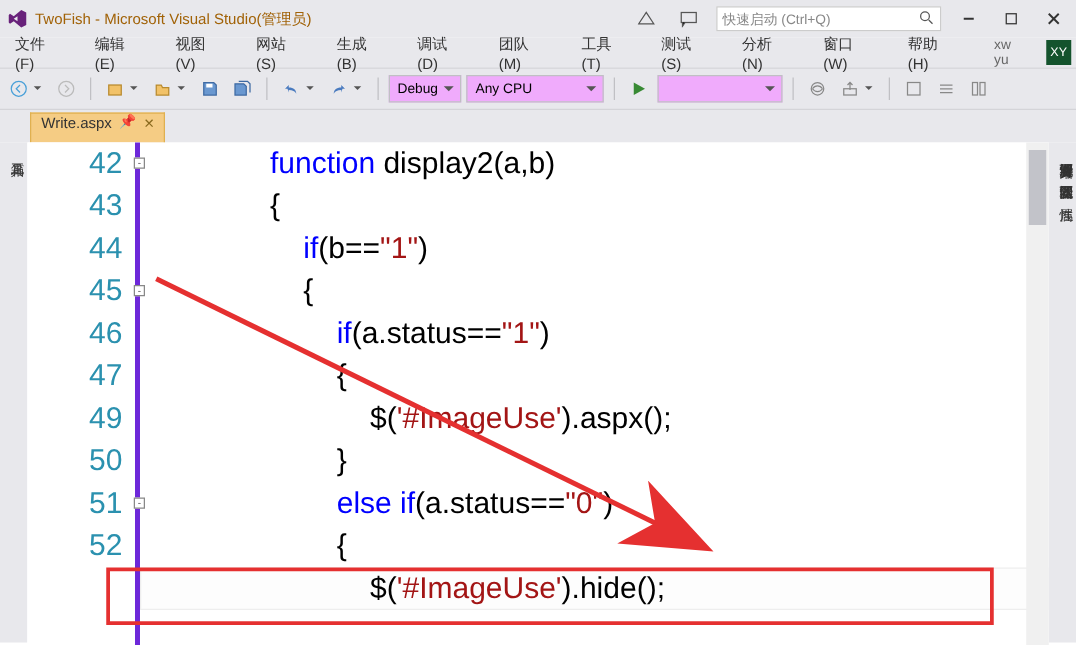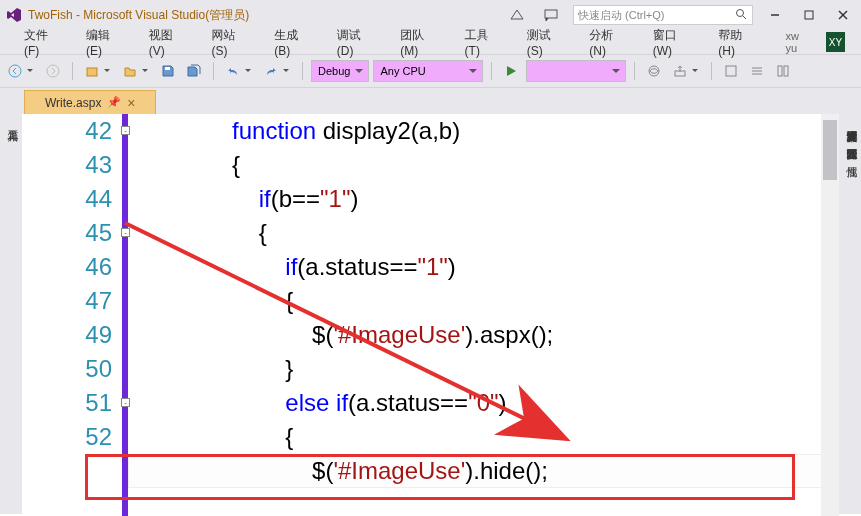--- a/index.html
+++ b/index.html
@@ -9,49 +9,49 @@
 .titlebar { height:30px; background:#e8e8ec; display:flex; align-items:center; padding:0 6px; gap:6px; }
 .vs-logo { width:16px; height:16px; display:inline-flex; align-items:center; justify-content:center; }
 .title-text { font-size:12px; color:#a16207; flex:0 0 auto; }
 .title-spacer { flex:1; }
 .title-icons { display:flex; align-items:center; gap:10px; }
 .quick-launch { width:180px; height:20px; border:1px solid #ccc; background:#fff; font-size:11px; padding:0 4px; color:#888; display:flex; align-items:center; justify-content:space-between;text-align:center; }
 .ql-search { width:14px; height:14px; color:#555; }
 .win-btn { width:24px; height:20px; display:inline-flex; align-items:center; justify-content:center; color:#333; cursor:pointer; }
 
 
-.menubar { height:24px; background:#e8e8ec; display:flex; align-items:center; padding:0 16px; gap:12px; font-size:12px; }
+.menubar { height:24px; background:#e8e8ec; display:flex; align-items:center; padding:0 4px; gap:12px; font-size:12px; }
 .menu-item { padding:2px 8px; color:#333; cursor:pointer; }
 .menu-spacer { flex:1; }
 .user-name { font-size:11px; color:#666; margin-right:4px; }
 .user-badge { width:22px; height:20px; background:#14532d; color:#fff; font-size:10px; display:inline-flex; align-items:center; justify-content:center; }
 
 
 .toolbar { height:34px; background:#e8e8ec; border-top:1px solid #d4d4d8; border-bottom:1px solid #d4d4d8; display:flex; align-items:center; padding:0 4px; gap:4px; }
 .tb-btn { width:22px; height:22px; display:inline-flex; align-items:center; justify-content:center; cursor:pointer; color:#555; position:relative; }
 .tb-btn.dd::after { content:""; position:absolute; right:-7px; top:9px; border:3px solid transparent; border-top-color:#555; }
 .tb-sep { width:1px; height:18px; background:#c0c0c4; margin:0 4px; }
 .tb-combo { height:22px; border:1px solid #c0c0c4; background:#f0abfc; font-size:11px; padding:0 18px 0 6px; display:inline-flex; align-items:center; position:relative; cursor:pointer; }
 .tb-combo::after { content:""; position:absolute; right:5px; top:8px; border:4px solid transparent; border-top-color:#555; }
 .play { color:#388a34; }
 
 
 .tabrow { height:26px; background:#e8e8ec; display:flex; align-items:flex-end; padding-left:24px; }
-.tab { height:24px; background:#f5cc84; border:1px solid #e0b050; border-bottom:none; padding:0 20px; display:flex; align-items:center; gap:6px; font-size:12px; color:#333; cursor:pointer; }
+.tab { height:24px; background:#f5cc84; border:1px solid #e0b050; border-bottom:none; padding:0 8px; display:flex; align-items:flex-start; gap:6px; font-size:12px; color:#333; cursor:pointer; }
 .tab-pin { color:#8a6a1e; font-size:11px; }
 .tab-close { color:#8a6a1e; font-size:14px; line-height:1; }
 
 
 .rail-left { position:absolute; left:0; top:114px; width:22px; height:400px; background:#e8e8ec; writing-mode:vertical-rl; font-size:11px; color:#333; padding-top:4px; text-align:left; }
 .rail-right { position:absolute; right:0; top:114px; width:22px; height:400px; background:#e8e8ec; writing-mode:vertical-rl; font-size:11px; color:#333; padding-top:4px; display:flex; flex-direction:row; gap:10px; }
 .rail-item { padding:4px 2px; cursor:pointer; }
 
 
 .editor { position:absolute; left:22px; right:22px; top:114px; bottom:0; background:#fff; display:flex; font-family:"NSimSun","SimSun","Courier New",monospace; }
-.gutter { width:90px; background:#fff; text-align:right; padding-right:10px; font-size:24px; color:#2b91af; border-right:6px solid #6d28d9; position:relative;margin-left:16px; }
+.gutter { width:90px; background:#fff; text-align:right; padding-right:10px; font-size:24px; color:#2b91af; border-right:4px solid #6d28d9; position:relative; }
 .gutter .ln { height:34px; line-height:34px; position:relative; }
 .fold { position:absolute; right:-18px; top:12px; width:9px; height:9px; border:1px solid #888; background:#fff; font-size:8px; line-height:7px; text-align:center; color:#555; cursor:pointer; }
 .code { flex:1; font-size:24px; line-height:34px; color:#000; position:relative; padding-left:24px; overflow:hidden; }
 .code-line { height:34px; white-space:pre; }
 .kw { color:#0000ff; }
 .str { color:#a31515; }
 .scroll-v { position:absolute; right:22px; top:114px; width:18px; bottom:0; background:#f0f0f0; }
 .scroll-thumb { position:absolute; left:2px; width:14px; background:#c2c3c9; }
 
 

